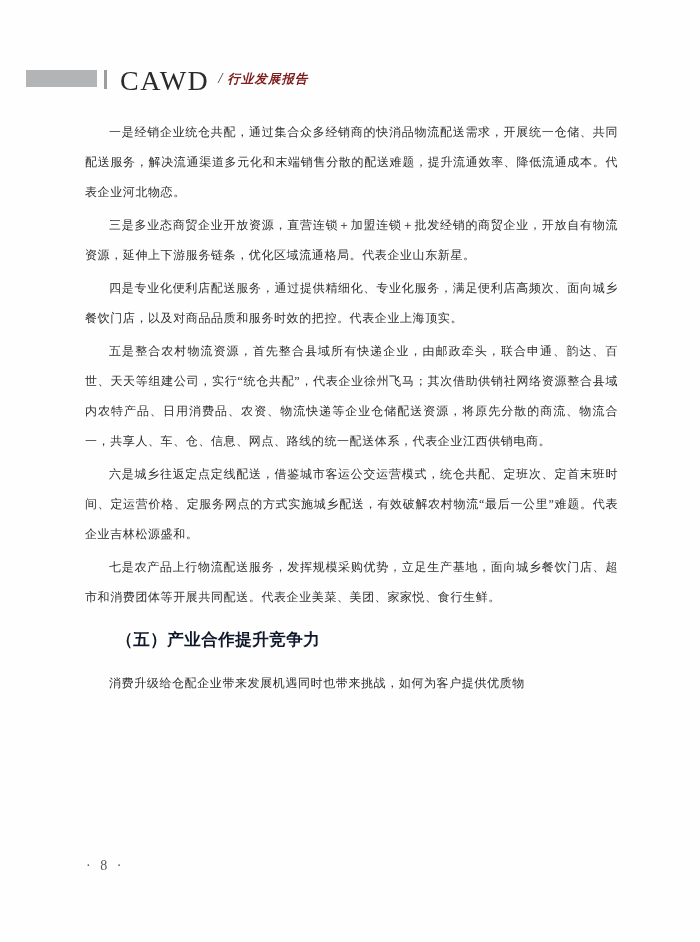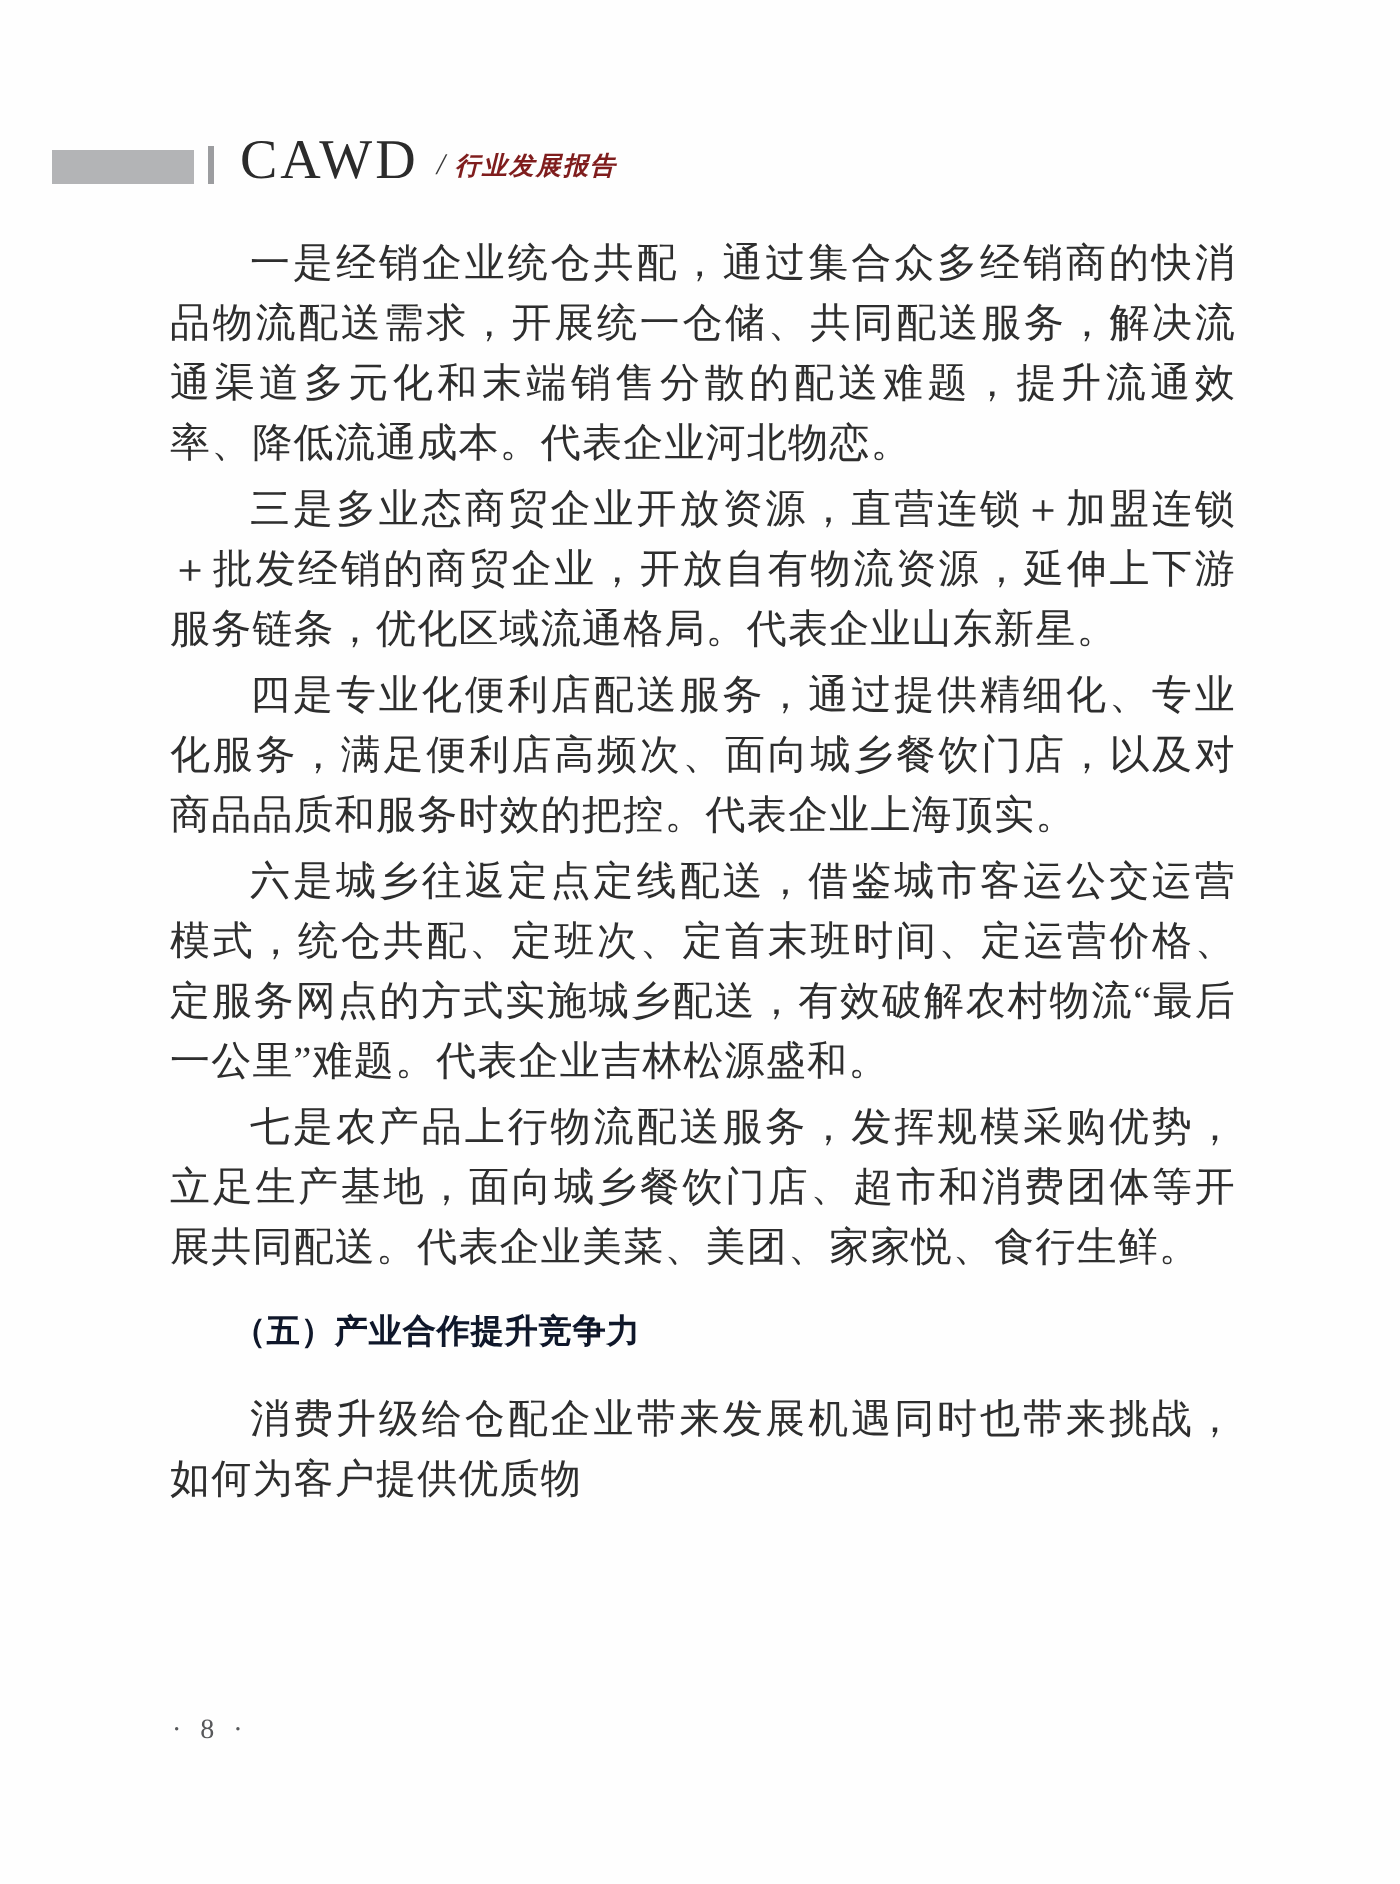--- a/index.html
+++ b/index.html
@@ -16,21 +16,21 @@
     inset: 0;
     background: #fefefe;
   }
 
   
   .header {
     position: absolute;
     left: 26px;
     top: 70px;
     display: flex;
-    align-items: flex-end;
+    align-items: flex-start;
     height: 22px;
   }
   .header-block {
     width: 71px;
     height: 17px;
     background: #b3b4b6;
   }
   .header-divider {
     width: 3px;
     height: 19px;
@@ -67,21 +67,21 @@
   }
 
   
   .main {
     position: absolute;
     left: 85px;
     top: 117px;
     width: 533px;
   }
   .para {
-    font-size: 20px;
+    font-size: 12px;
     line-height: 30px;
     color: #2e2e2e;
     text-align: justify;
     text-justify: inter-ideograph;
     text-indent: 2em;
     letter-spacing: 0.6px;
     margin-bottom: 3px;
     font-family: Liberation Serif, serif;
   }
   .section-heading {
@@ -118,20 +118,21 @@
     <div class="tagline">
       <span class="slash">/</span>
       <span class="doc-type">行业发展报告</span>
     </div>
   </div>
 
   <div class="main">
     <p class="para">一是经销企业统仓共配，通过集合众多经销商的快消品物流配送需求，开展统一仓储、共同配送服务，解决流通渠道多元化和末端销售分散的配送难题，提升流通效率、降低流通成本。代表企业河北物恋。</p>
     <p class="para">三是多业态商贸企业开放资源，直营连锁＋加盟连锁＋批发经销的商贸企业，开放自有物流资源，延伸上下游服务链条，优化区域流通格局。代表企业山东新星。</p>
     <p class="para">四是专业化便利店配送服务，通过提供精细化、专业化服务，满足便利店高频次、面向城乡餐饮门店，以及对商品品质和服务时效的把控。代表企业上海顶实。</p>
+    <p class="para">五是整合农村物流资源，首先整合县域所有快递企业，由邮政牵头，联合申通、韵达、百世、天天等组建公司，实行“统仓共配”，代表企业徐州飞马；其次借助供销社网络资源整合县域内农特产品、日用消费品、农资、物流快递等企业仓储配送资源，将原先分散的商流、物流合一，共享人、车、仓、信息、网点、路线的统一配送体系，代表企业江西供销电商。</p>
     <p class="para">六是城乡往返定点定线配送，借鉴城市客运公交运营模式，统仓共配、定班次、定首末班时间、定运营价格、定服务网点的方式实施城乡配送，有效破解农村物流“最后一公里”难题。代表企业吉林松源盛和。</p>
     <p class="para">七是农产品上行物流配送服务，发挥规模采购优势，立足生产基地，面向城乡餐饮门店、超市和消费团体等开展共同配送。代表企业美菜、美团、家家悦、食行生鲜。</p>
     <h3 class="section-heading">（五）产业合作提升竞争力</h3>
     <p class="para">消费升级给仓配企业带来发展机遇同时也带来挑战，如何为客户提供优质物</p>
   </div>
 
   <div class="page-number">· 8 ·</div>
 
 </div>
 

